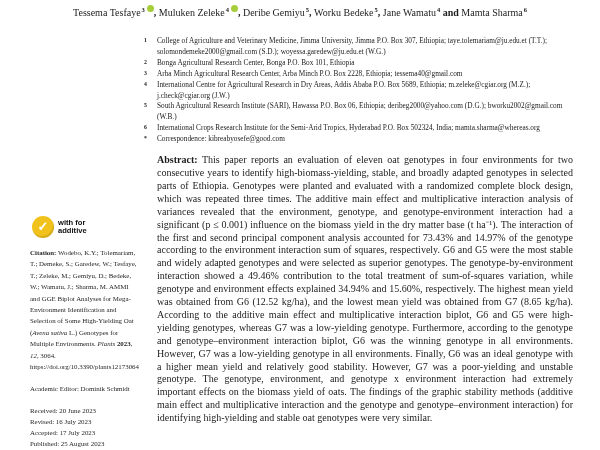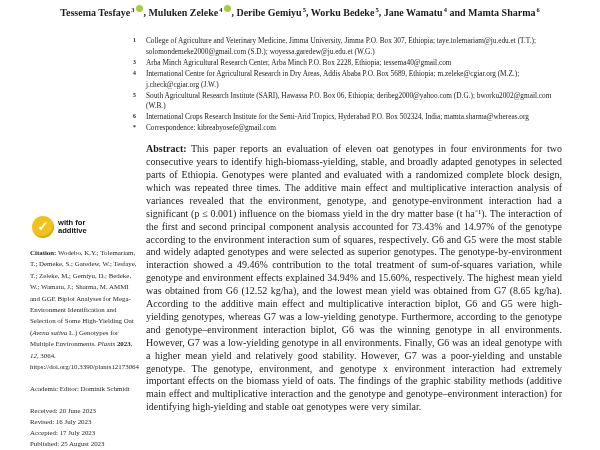--- a/index.html
+++ b/index.html
@@ -6,28 +6,28 @@
   .page{
     position:relative; width:600px; height:450px; background:#ffffff;
     font-family:"Liberation Serif", serif; color:#1c1c1c; overflow:hidden;
     margin:0 auto;
   }
   
   .author-line{
     position:absolute; top:5px; left:20px; right:20px;
     text-align:center; font-size:10px; font-weight:bold; white-space:nowrap;
   }
-  .author-name{font-weight:bold;}
+  .author-name{font-weight:normal;}
   .author-sup{font-size:6.5px; vertical-align:super; font-weight:bold; margin-left:1px;}
   .orcid{
     display:inline-block; width:7px; height:7px; border-radius:50%;
     vertical-align:super; margin-left:2px;
   }
   
-  .main{position:absolute; left:133px; top:36px; width:429px;}
+  .main{position:absolute; left:144px; top:36px; width:429px;}
   .affiliations{font-size:7.3px; line-height:10.9px; color:#222;}
   .aff-row{display:flex;}
   .aff-marker{flex:none; width:13px; font-size:5.8px; position:relative; top:-1px; font-weight:bold;}
   .aff-text{flex:1;}
   .abstract{
     margin:9px 0 0 0; padding-left:13px;
     font-size:10px; line-height:12.9px; text-align:justify;
   }
   .abstract b{font-weight:bold;}
   
@@ -85,38 +85,42 @@
       </div>
   </div>
 
   <div class="main">
     <div class="affiliations" id="affiliations-container">
         <div class="aff-row">
           <span class="aff-marker">1</span>
           <span class="aff-text">College of Agriculture and Veterinary Medicine, Jimma University, Jimma P.O. Box 307, Ethiopia; taye.tolemariam@ju.edu.et (T.T.); solomondemeke2000@gmail.com (S.D.); woyessa.garedew@ju.edu.et (W.G.)</span>
         </div>
         <div class="aff-row">
+          <span class="aff-marker">2</span>
+          <span class="aff-text">Bonga Agricultural Research Center, Bonga P.O. Box 101, Ethiopia</span>
+        </div>
+        <div class="aff-row">
           <span class="aff-marker">3</span>
           <span class="aff-text">Arba Minch Agricultural Research Center, Arba Minch P.O. Box 2228, Ethiopia; tessema40@gmail.com</span>
         </div>
         <div class="aff-row">
           <span class="aff-marker">4</span>
           <span class="aff-text">International Centre for Agricultural Research in Dry Areas, Addis Ababa P.O. Box 5689, Ethiopia; m.zeleke@cgiar.org (M.Z.); j.check@cgiar.org (J.W.)</span>
         </div>
         <div class="aff-row">
           <span class="aff-marker">5</span>
           <span class="aff-text">South Agricultural Research Institute (SARI), Hawassa P.O. Box 06, Ethiopia; deribeg2000@yahoo.com (D.G.); bworku2002@gmail.com (W.B.)</span>
         </div>
         <div class="aff-row">
           <span class="aff-marker">6</span>
           <span class="aff-text">International Crops Research Institute for the Semi-Arid Tropics, Hyderabad P.O. Box 502324, India; mamta.sharma@whereas.org</span>
         </div>
         <div class="aff-row">
           <span class="aff-marker">*</span>
-          <span class="aff-text">Correspondence: kibreabyosefe@gmail.com</span>
+          <span class="aff-text">Correspondence: kibreabyosefe@good.com</span>
         </div>
       </div>
     <p class="abstract">
       <b>Abstract:</b>
       <span>This paper reports an evaluation of eleven oat genotypes in four environments for two consecutive years to identify high-biomass-yielding, stable, and broadly adapted genotypes in selected parts of Ethiopia. Genotypes were planted and evaluated with a randomized complete block design, which was repeated three times. The additive main effect and multiplicative interaction analysis of variances revealed that the environment, genotype, and genotype-environment interaction had a significant (p ≤ 0.001) influence on the biomass yield in the dry matter base (t ha⁻¹). The interaction of the first and second principal component analysis accounted for 73.43% and 14.97% of the genotype according to the environment interaction sum of squares, respectively. G6 and G5 were the most stable and widely adapted genotypes and were selected as superior genotypes. The genotype-by-environment interaction showed a 49.46% contribution to the total treatment of sum-of-squares variation, while genotype and environment effects explained 34.94% and 15.60%, respectively. The highest mean yield was obtained from G6 (12.52 kg/ha), and the lowest mean yield was obtained from G7 (8.65 kg/ha). According to the additive main effect and multiplicative interaction biplot, G6 and G5 were high-yielding genotypes, whereas G7 was a low-yielding genotype. Furthermore, according to the genotype and genotype–environment interaction biplot, G6 was the winning genotype in all environments. However, G7 was a low-yielding genotype in all environments. Finally, G6 was an ideal genotype with a higher mean yield and relatively good stability. However, G7 was a poor-yielding and unstable genotype. The genotype, environment, and genotype x environment interaction had extremely important effects on the biomass yield of oats. The findings of the graphic stability methods (additive main effect and multiplicative interaction and the genotype and genotype–environment interaction) for identifying high-yielding and stable oat genotypes were very similar.</span>
     </p>
   </div>
 
 </div>
 

